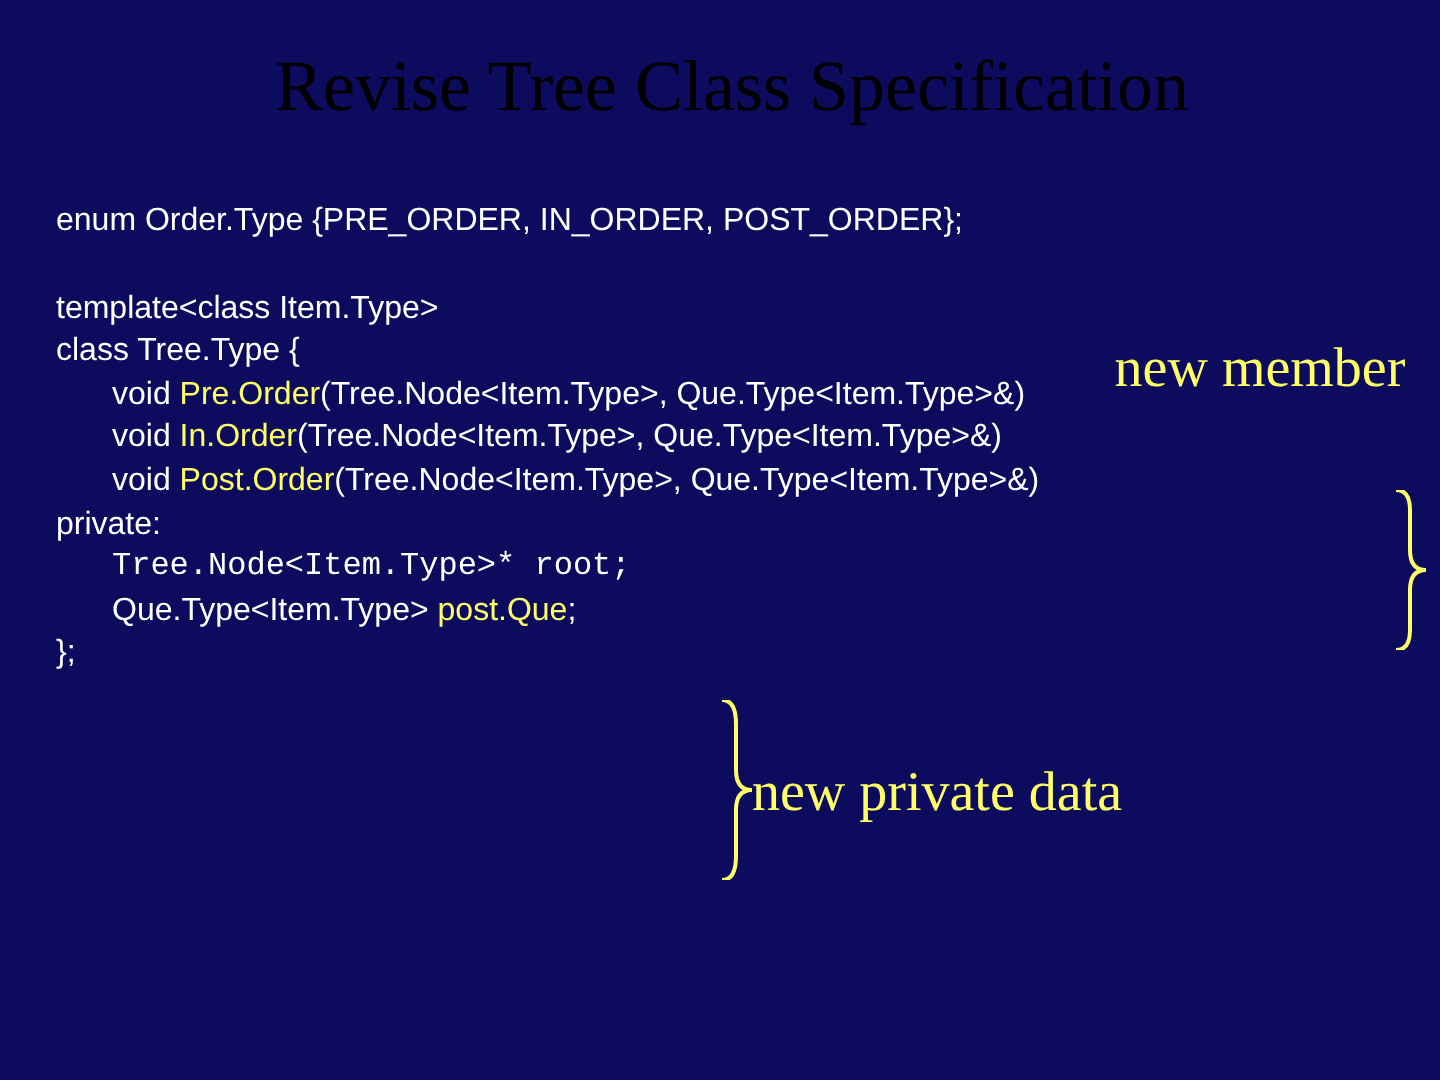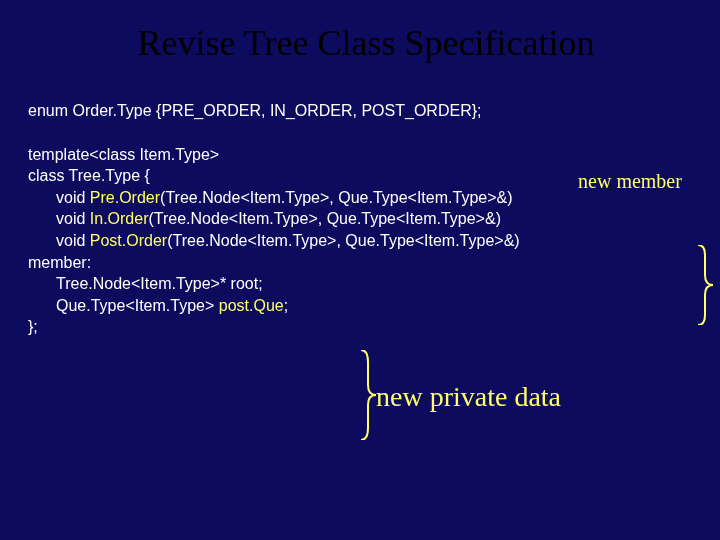--- a/index.html
+++ b/index.html
@@ -32,21 +32,21 @@
     line-height: 1.35;
   }
   .enum-line {
     margin-bottom: 22px;
   }
   .yellow { color: #ffff66; }
   .annot {
     position: absolute;
     color: #ffff66;
     font-family: "Times New Roman", Times, serif;
-    font-size: 20px;
+    font-size: 28px;
     text-align: center;
     line-height: 1.1;
   }
   .annot-members {
     right: 15px;
     top: 170px;
     width: 150px;
   }
   .annot-private {
     left: 376px;
@@ -78,22 +78,22 @@
 <div class="title">Revise Tree Class Specification</div>
 
 <div class="content">
   <div class="enum-line">enum Order.Type {PRE_ORDER, IN_ORDER, POST_ORDER};</div>
 
   <div>template&lt;class Item.Type&gt;</div>
   <div>class Tree.Type {</div>
   <div style="padding-left:28px;"><span>void </span><span class="yellow">Pre.Order</span><span>(Tree.Node&lt;Item.Type&gt;, Que.Type&lt;Item.Type&gt;&amp;)</span></div>
   <div style="padding-left:28px;"><span>void </span><span class="yellow">In.Order</span><span>(Tree.Node&lt;Item.Type&gt;, Que.Type&lt;Item.Type&gt;&amp;)</span></div>
   <div style="padding-left:28px;"><span>void </span><span class="yellow">Post.Order</span><span>(Tree.Node&lt;Item.Type&gt;, Que.Type&lt;Item.Type&gt;&amp;)</span></div>
-  <div>member:</div>
-  <div style="padding-left:28px;">Tree.Node&lt;Item.Type&gt;* root;</div>
+  <div>private:</div>
+  <div style="padding-left:28px;font-family:Liberation Mono, monospace;">Tree.Node&lt;Item.Type&gt;* root;</div>
   <div style="padding-left:28px;"><span>Que.Type&lt;Item.Type&gt; </span><span class="yellow">post.Que</span><span>;</span></div>
   <div>};</div>
 </div>
 
 <div class="annot annot-members">
   <span>new member</span><br>
 </div>
 
 <div class="annot annot-private">new private data</div>
 

